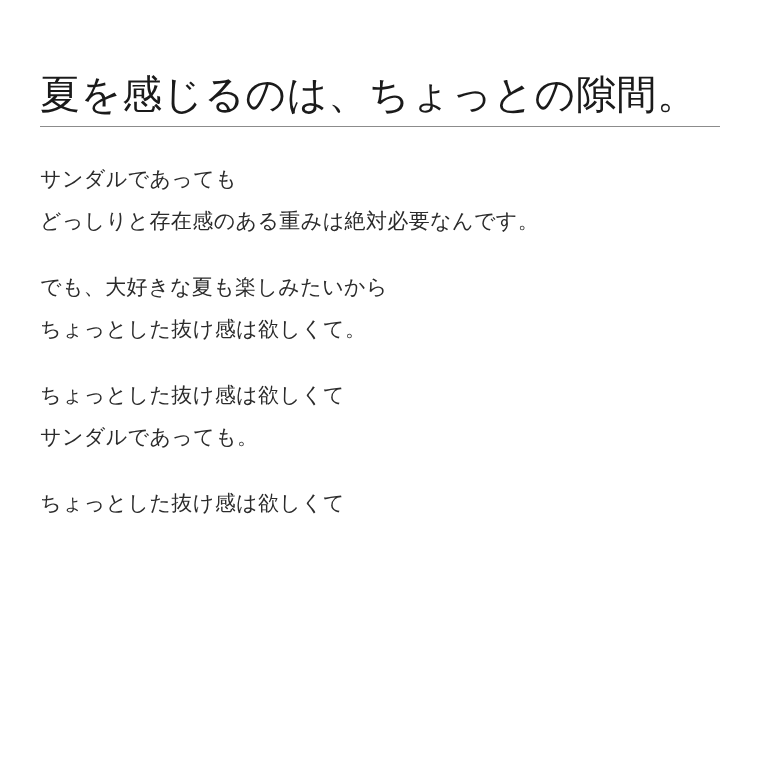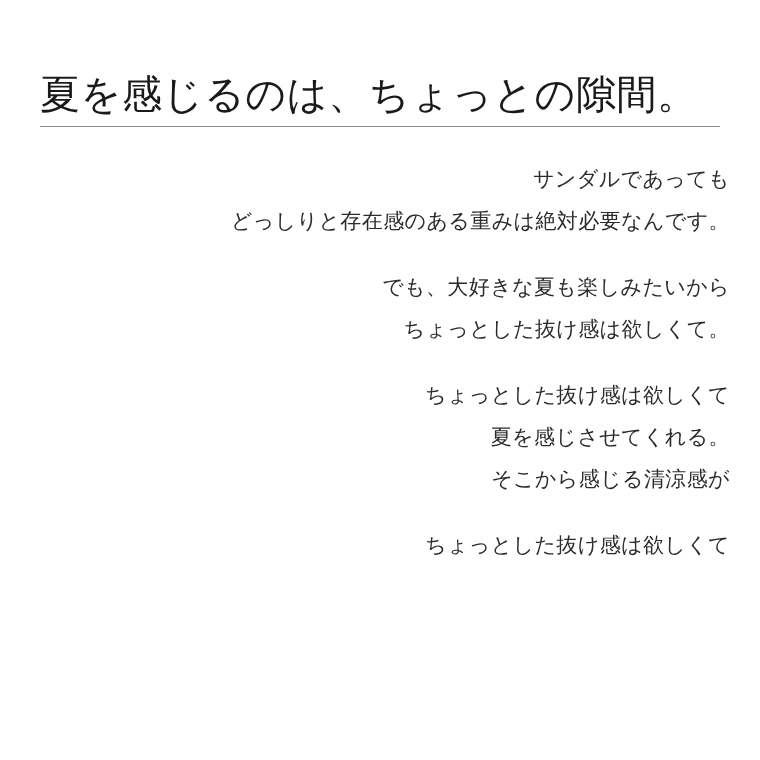--- a/index.html
+++ b/index.html
@@ -49,21 +49,20 @@
     top: 150px;
     width: 690px;
     font-family: "Liberation Sans", sans-serif;
     font-size: 21px;
     line-height: 42px;
     color: #2b2b2b;
     letter-spacing: 0.4px;
   }
   .para {
     margin: 0 0 24px 0;
-    text-align: right;
   }
   .para:last-child {
     margin-bottom: 0;
   }
   .line {
     display: block;
     white-space: nowrap;
   }
 </style>
 </head>
@@ -82,22 +81,21 @@
       <span class="line">どっしりと存在感のある重みは絶対必要なんです。</span>
     </p>
 
     <p class="para">
       <span class="line">でも、大好きな夏も楽しみたいから</span>
       <span class="line">ちょっとした抜け感は欲しくて。</span>
     </p>
 
     <p class="para">
       <span class="line">ちょっとした抜け感は欲しくて</span>
-      <span class="line">夏を感じさせてくれる。</span>
-      <span class="line">そこから感じる清涼感が</span>
+      <span class="line">サンダルであっても。</span>
     </p>
 
     <p class="para">
       <span class="line">ちょっとした抜け感は欲しくて</span>
     </p>
 
   </div>
 </div>
 
 </body></html>

